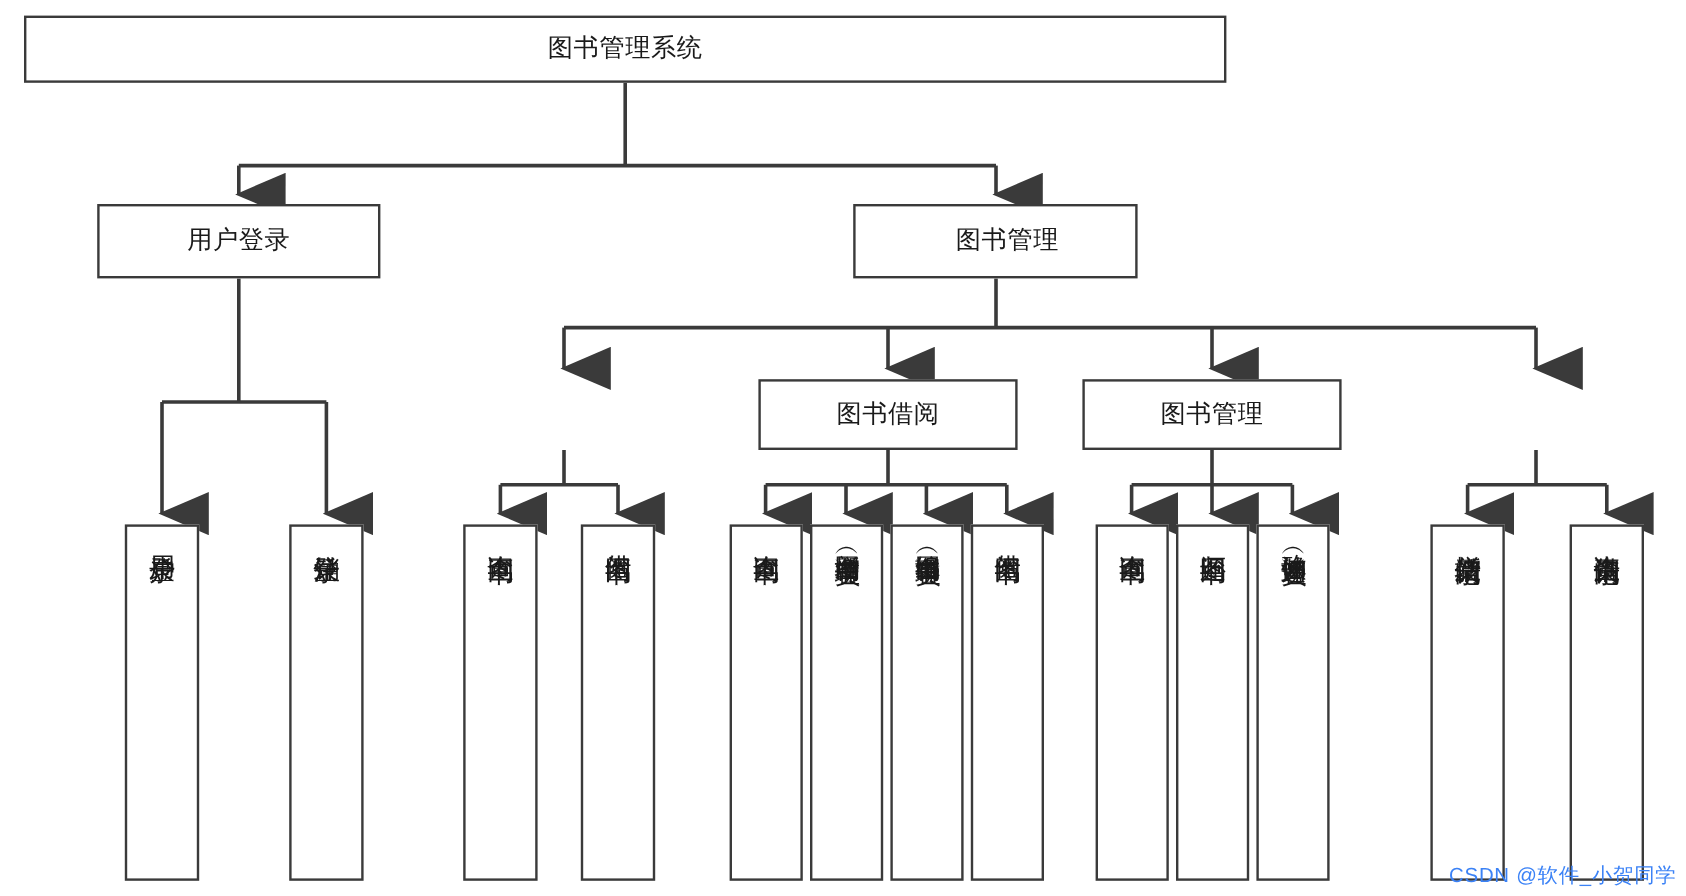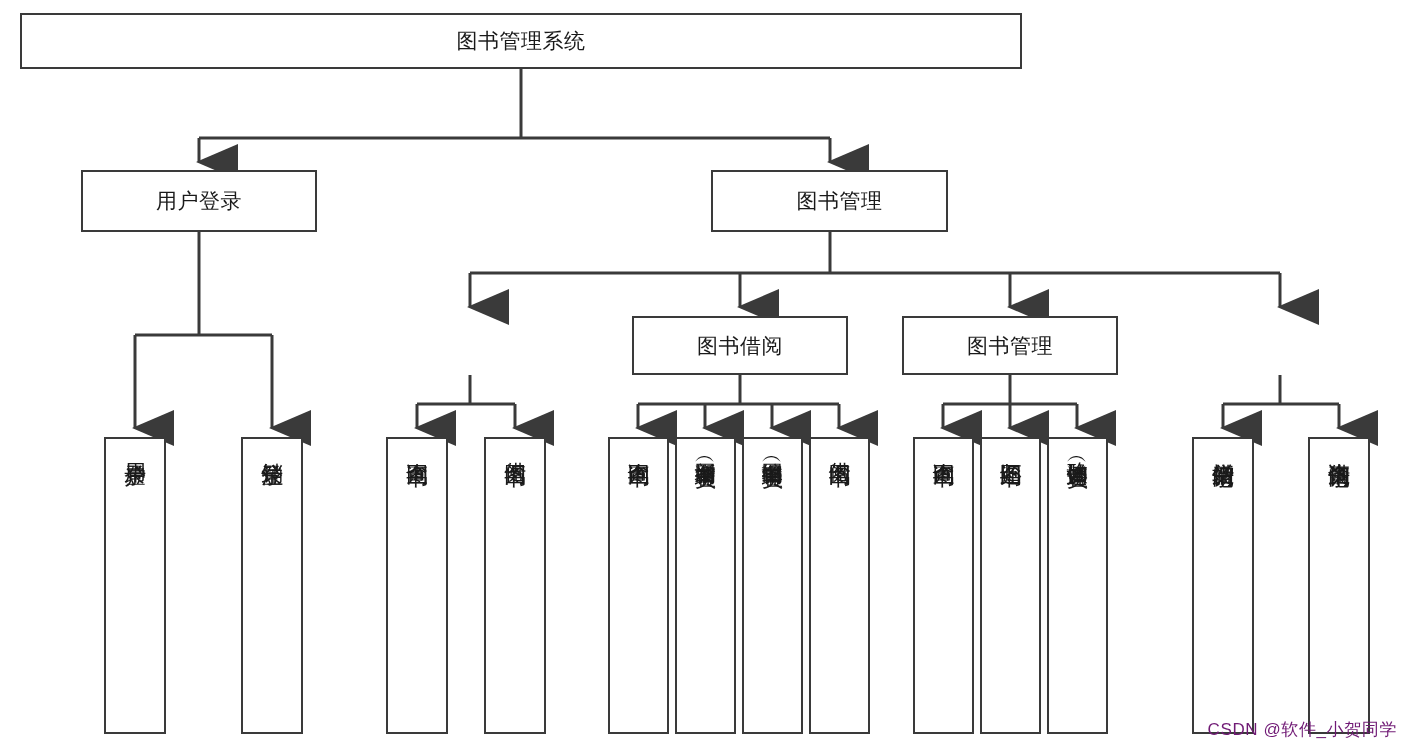--- a/index.html
+++ b/index.html
@@ -59,21 +59,21 @@
     margin-top: 4px;
   }
   .node.vert.tall .lbl {
     font-size: 21px;
   }
   #watermark {
     position: absolute;
     right: 8px;
     bottom: 6px;
     font-size: 17px;
-    color: #701a75;
+    color: #3b82f6;
     letter-spacing: 0.6px;
     z-index: 5;
     white-space: nowrap;
   }
 </style>
 </head>
 <body>
 
 <div id="canvas">
 

